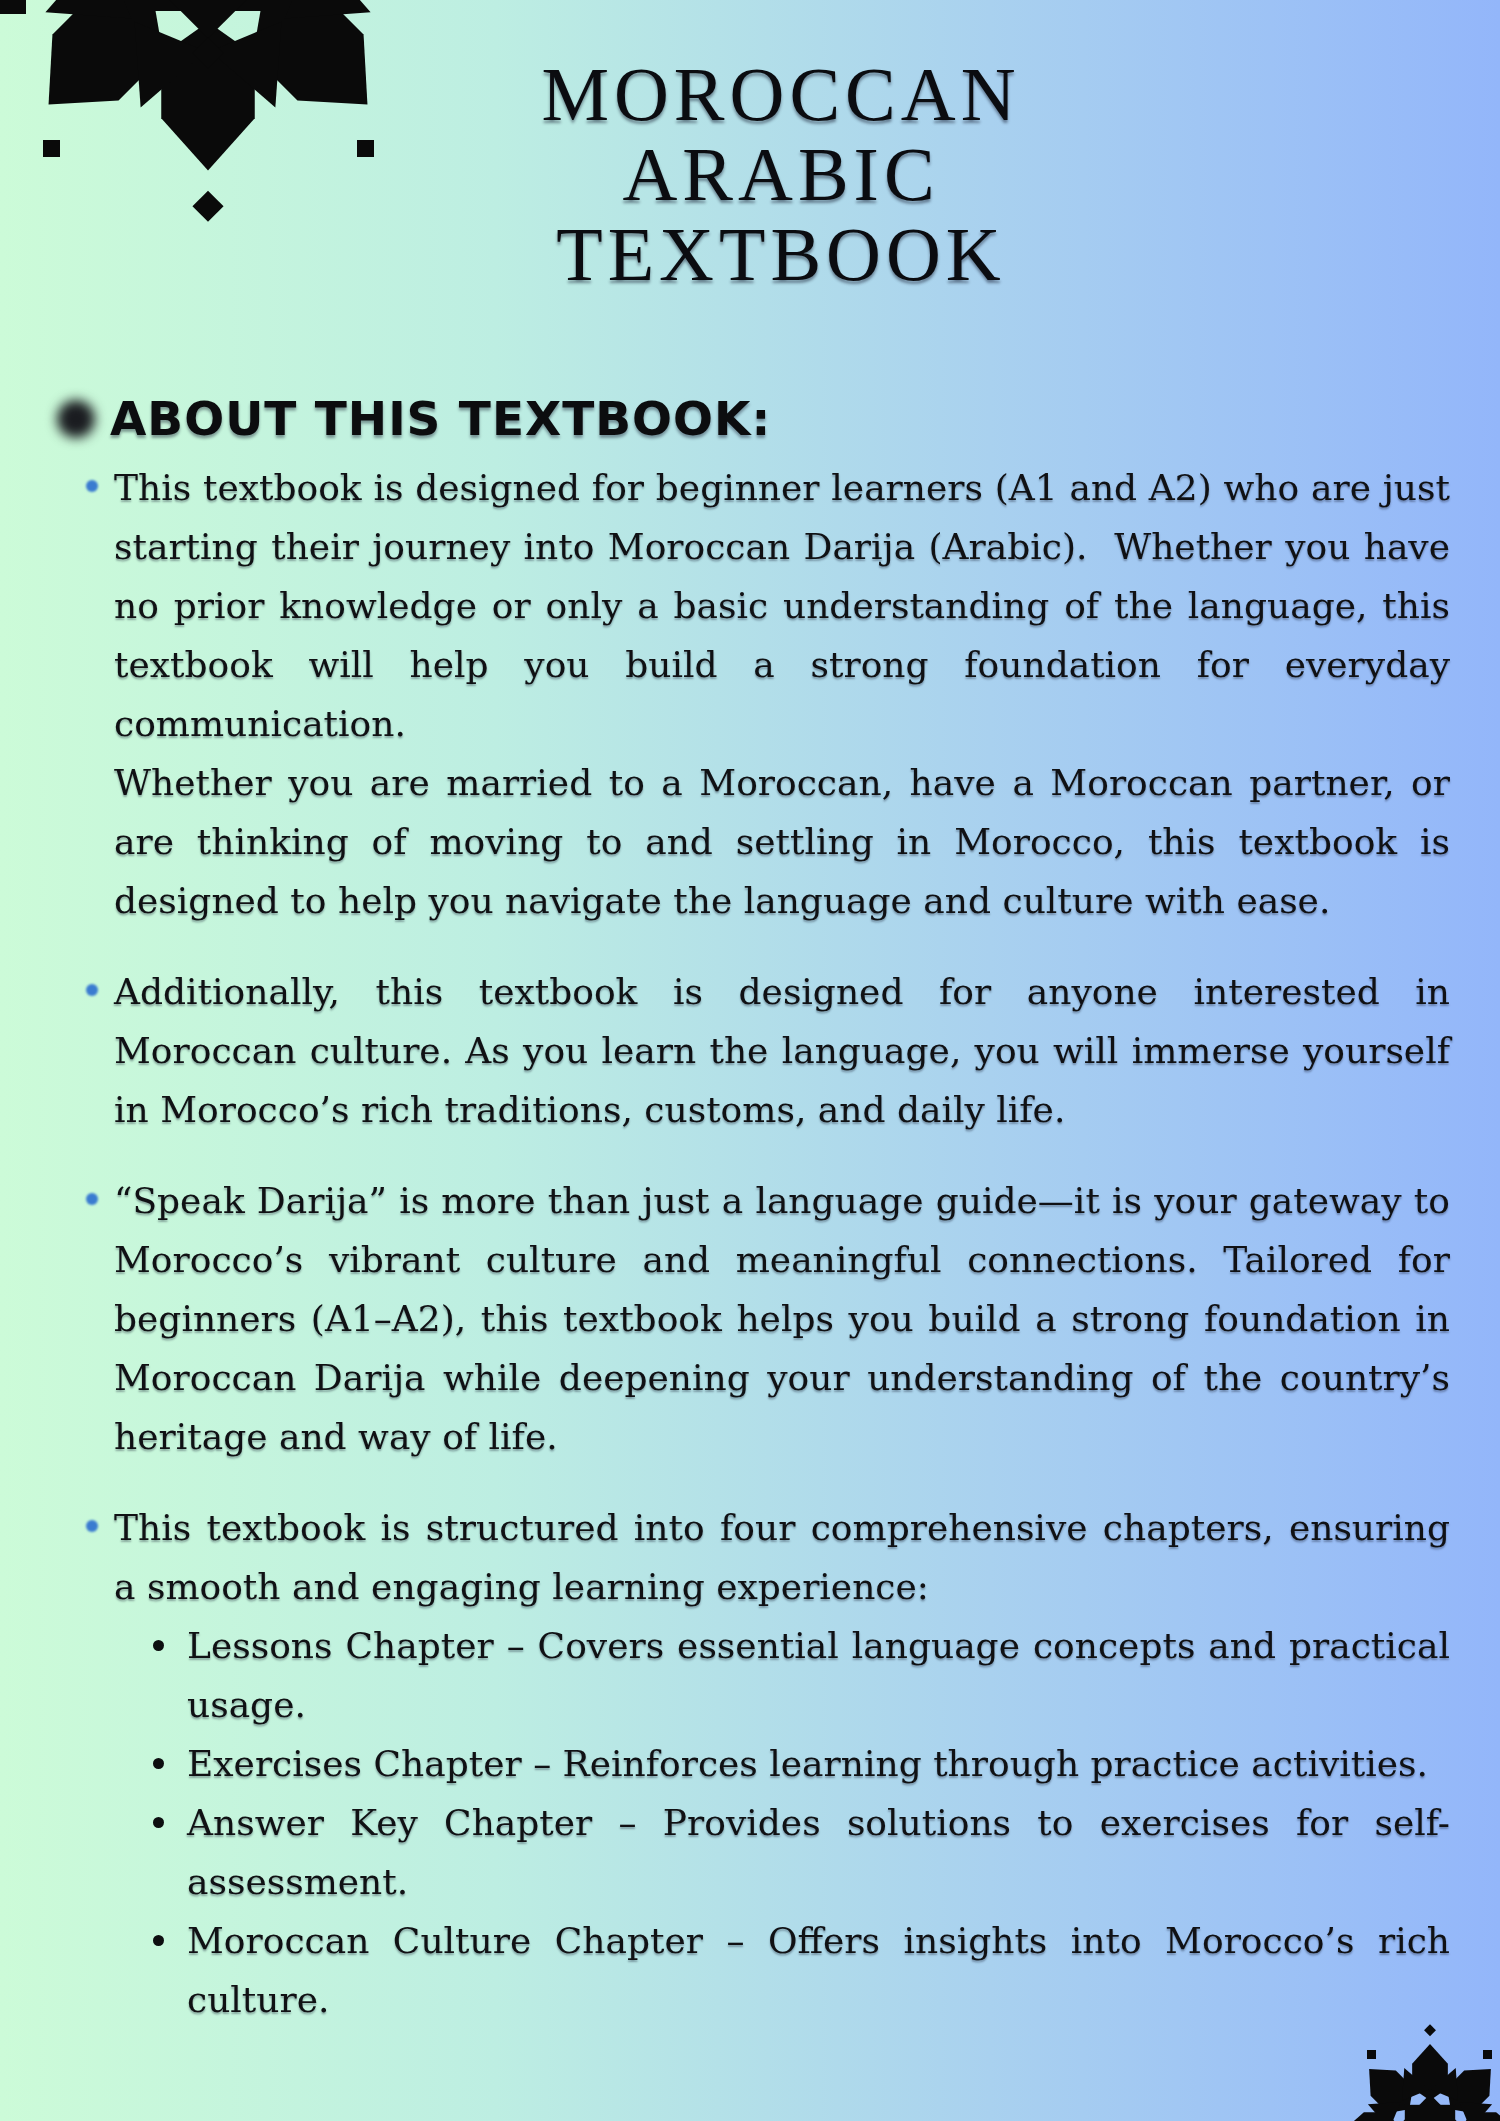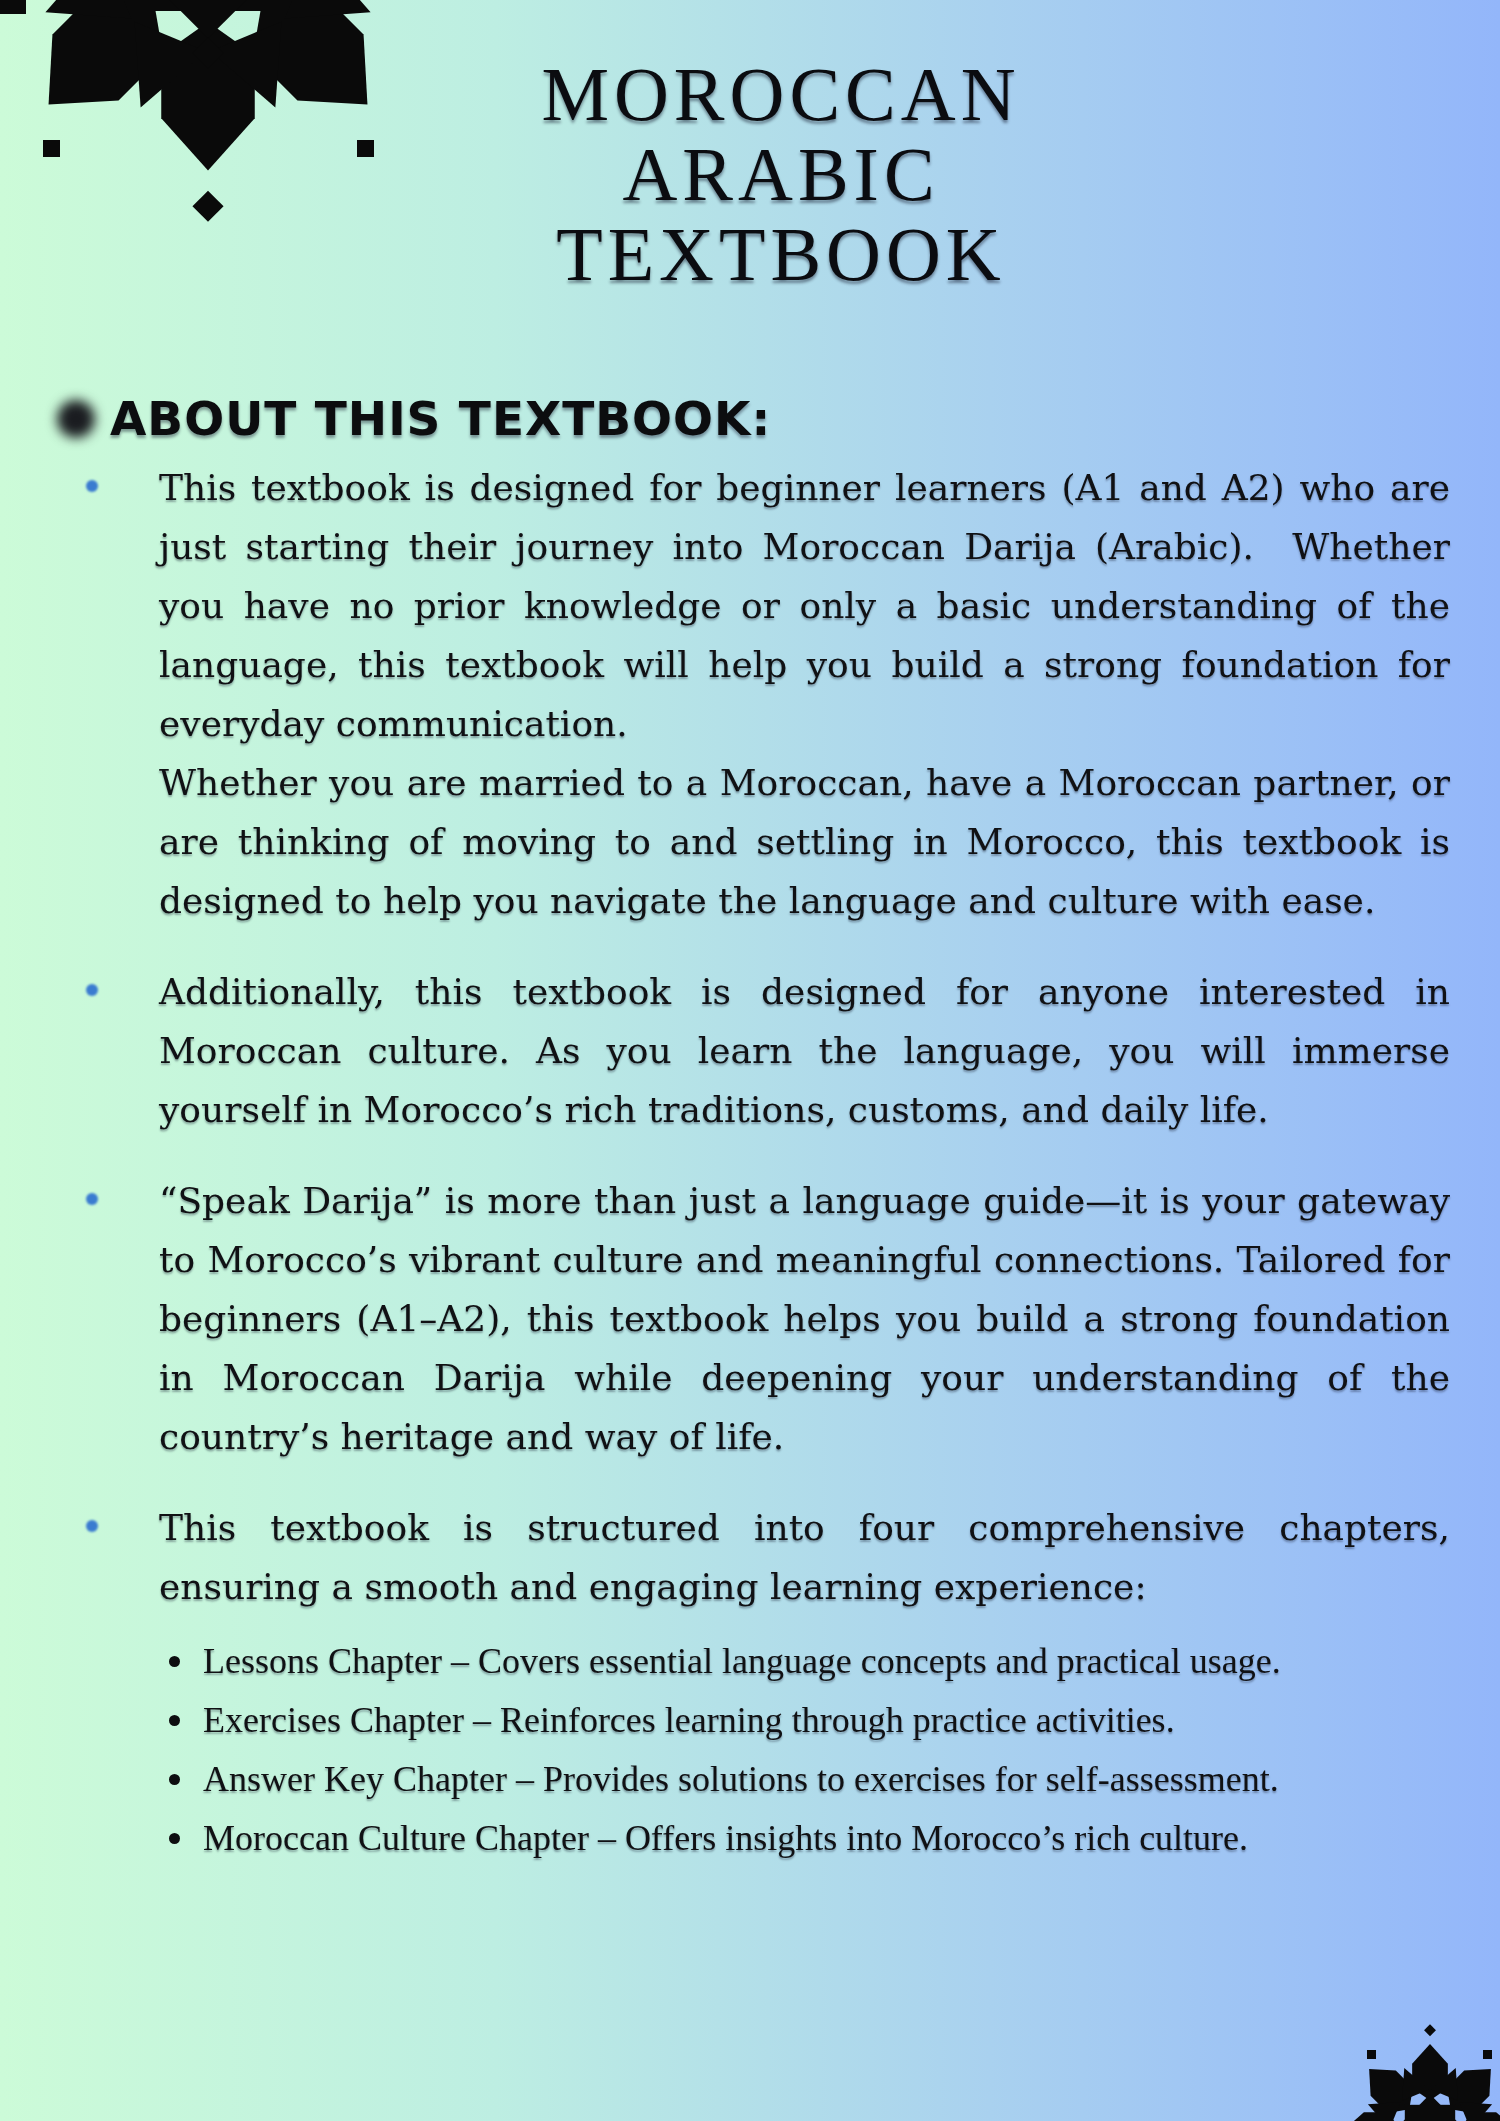--- a/index.html
+++ b/index.html
@@ -34,36 +34,36 @@
     flex:none;width:38px;height:38px;border-radius:50%;
     background:#1a1c20;filter:blur(6px);margin-left:2px;
   }
   .heading-row h2{
     margin:0 0 0 15px;
     font-family:"DejaVu Sans","Liberation Sans",sans-serif;
     font-weight:bold;font-size:47px;line-height:54px;letter-spacing:1px;
     color:#0c0d0f;text-shadow:0 3px 3px rgba(15,20,40,.4);text-align:right;
   }
 
-  .para{display:flex;margin:0 0 32px 0;gap:45px;}
+  .para{display:flex;margin:0 0 32px 0;}
   .para.tight{margin-bottom:0;}
   .marker{flex:none;width:59px;display:flex;justify-content:flex-end;align-items:flex-start;}
   .dot{
     width:12px;height:12px;border-radius:50%;
     background:#3a7bd0;filter:blur(1.2px);
     margin-right:16px;margin-top:22px;
   }
   .ptext{
     flex:1;font-size:36px;line-height:59px;
     text-align:justify;text-justify:inter-word;
     color:#101114;text-shadow:0 2px 2px rgba(15,20,40,.35);
   }
   .ptext .seg{text-align:justify;}
 
-  .chapters{margin:16px;font-family:Liberation Serif, serif;}
+  .chapters{margin:0;}
   .chapter-item{display:flex;}
   .cmarker{flex:none;width:132px;display:flex;justify-content:flex-end;align-items:flex-start;}
   .cdot{width:11px;height:11px;border-radius:50%;background:#0d0e10;margin-right:23px;margin-top:24px;}
   .ctext{
     flex:1;font-size:36px;line-height:59px;
     text-align:justify;text-justify:inter-word;
     color:#101114;text-shadow:0 2px 2px rgba(15,20,40,.35);
   }
 </style>
 </head>

